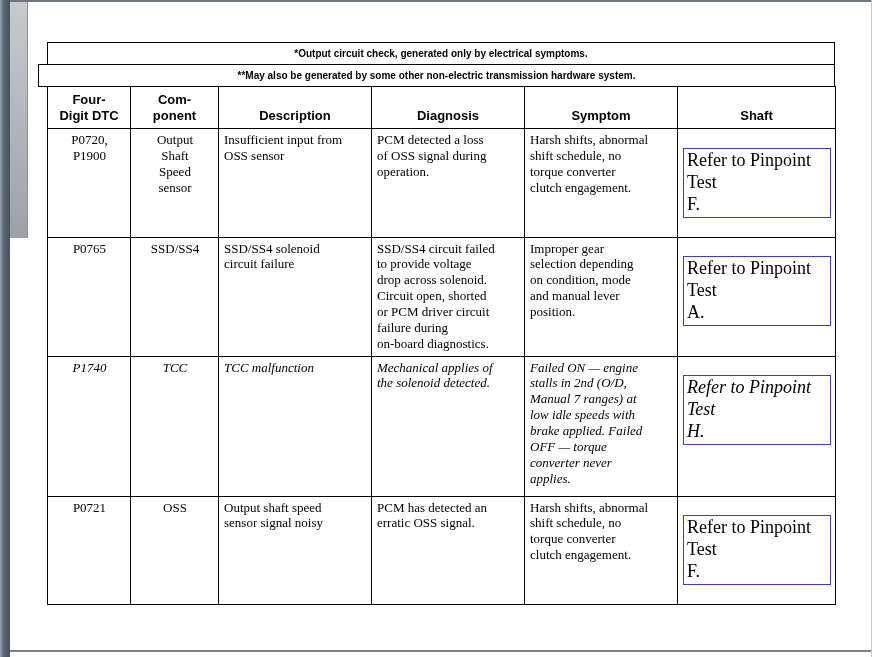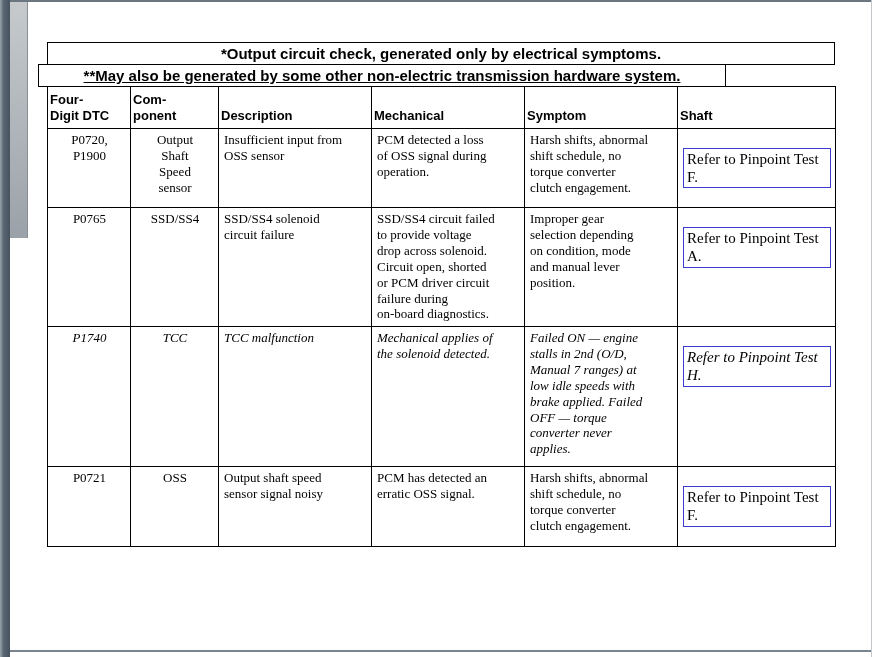--- a/index.html
+++ b/index.html
@@ -18,48 +18,48 @@
     border-right:1px solid #878e96;
   }
   .top-line{position:absolute;left:10px;right:0;top:0;height:2px;background:#6b7680;}
   .bottom-line{position:absolute;left:10px;right:0;bottom:5px;height:2px;background:#7a848d;}
   .right-line{position:absolute;right:0;top:0;width:1px;height:657px;background:#c3c7cb;}
 
   
   .page{position:absolute;left:38px;top:42px;width:797px;}
   .banner{
     box-sizing:border-box;border:1px solid #000;background:#fff;
-    font-weight:bold;font-size:15px;text-align:center;
+    font-weight:bold;font-size:10px;text-align:center;
     height:23px;line-height:21px;white-space:pre-line;color:#000;
   }
   .banner1{margin-left:9px;width:788px;}
-  .banner2{margin-top:-1px;width:688px;text-decoration:underline;}
+  .banner2{margin-top:-1px;width:797px;}
 
   table.dtc{
     margin-left:9px;margin-top:-1px;border-collapse:collapse;table-layout:fixed;
     width:788px;background:#fff;
   }
   table.dtc th,table.dtc td{
     border:1px solid #000;box-sizing:border-box;vertical-align:top;
     white-space:pre-line;color:#000;overflow:hidden;
   }
   table.dtc th{
     font-family:"Liberation Sans",sans-serif;font-weight:bold;font-size:13px;
-    text-align:left;vertical-align:bottom;padding:2px 2px 4px 2px;height:42px;
+    text-align:center;vertical-align:bottom;padding:2px 2px 4px 2px;height:42px;
     line-height:1.25;
   }
   table.dtc td{
     font-family:"Liberation Serif",serif;font-size:13px;line-height:1.22;
     padding:3px 4px 3px 5px;
   }
   td.c-dtc,td.c-comp{text-align:center;padding-left:2px;padding-right:2px;}
   td.c-action{padding:2px 3px;}
   .link-box{
     display:block;border:1px solid #3b3bd0;padding:1px 3px;
-    font-family:"Liberation Serif",serif;font-size:15px;line-height:1.22;
+    font-family:"Liberation Serif",serif;font-size:18px;line-height:1.22;
     white-space:pre-line;cursor:pointer;
   }
   tr.r0{height:73px;} tr.r1{height:119px;} tr.r2{height:59px;}
   tr.r3{height:140px;font-style:italic;} tr.r4{height:74px;margin-top:40px;}
 </style>
 </head>
 <body>
 
 <div class="edge-left"></div>
 <div class="sidebar-strip"></div>
@@ -80,21 +80,21 @@
         <col style="width:153px">
         <col style="width:158px">
     </colgroup>
     <thead>
       <tr>
         <th>Four-
 Digit DTC</th>
         <th>Com-
 ponent</th>
         <th>Description</th>
-        <th>Mechanical</th>
+        <th>Diagnosis</th>
         <th>Symptom</th>
         <th>Shaft</th>
       </tr>
     </thead>
     <tbody>
       <tr class="r0">
         <td class="c-dtc">P0720,
 P1900</td>
         <td class="c-comp">Output
 Shaft

